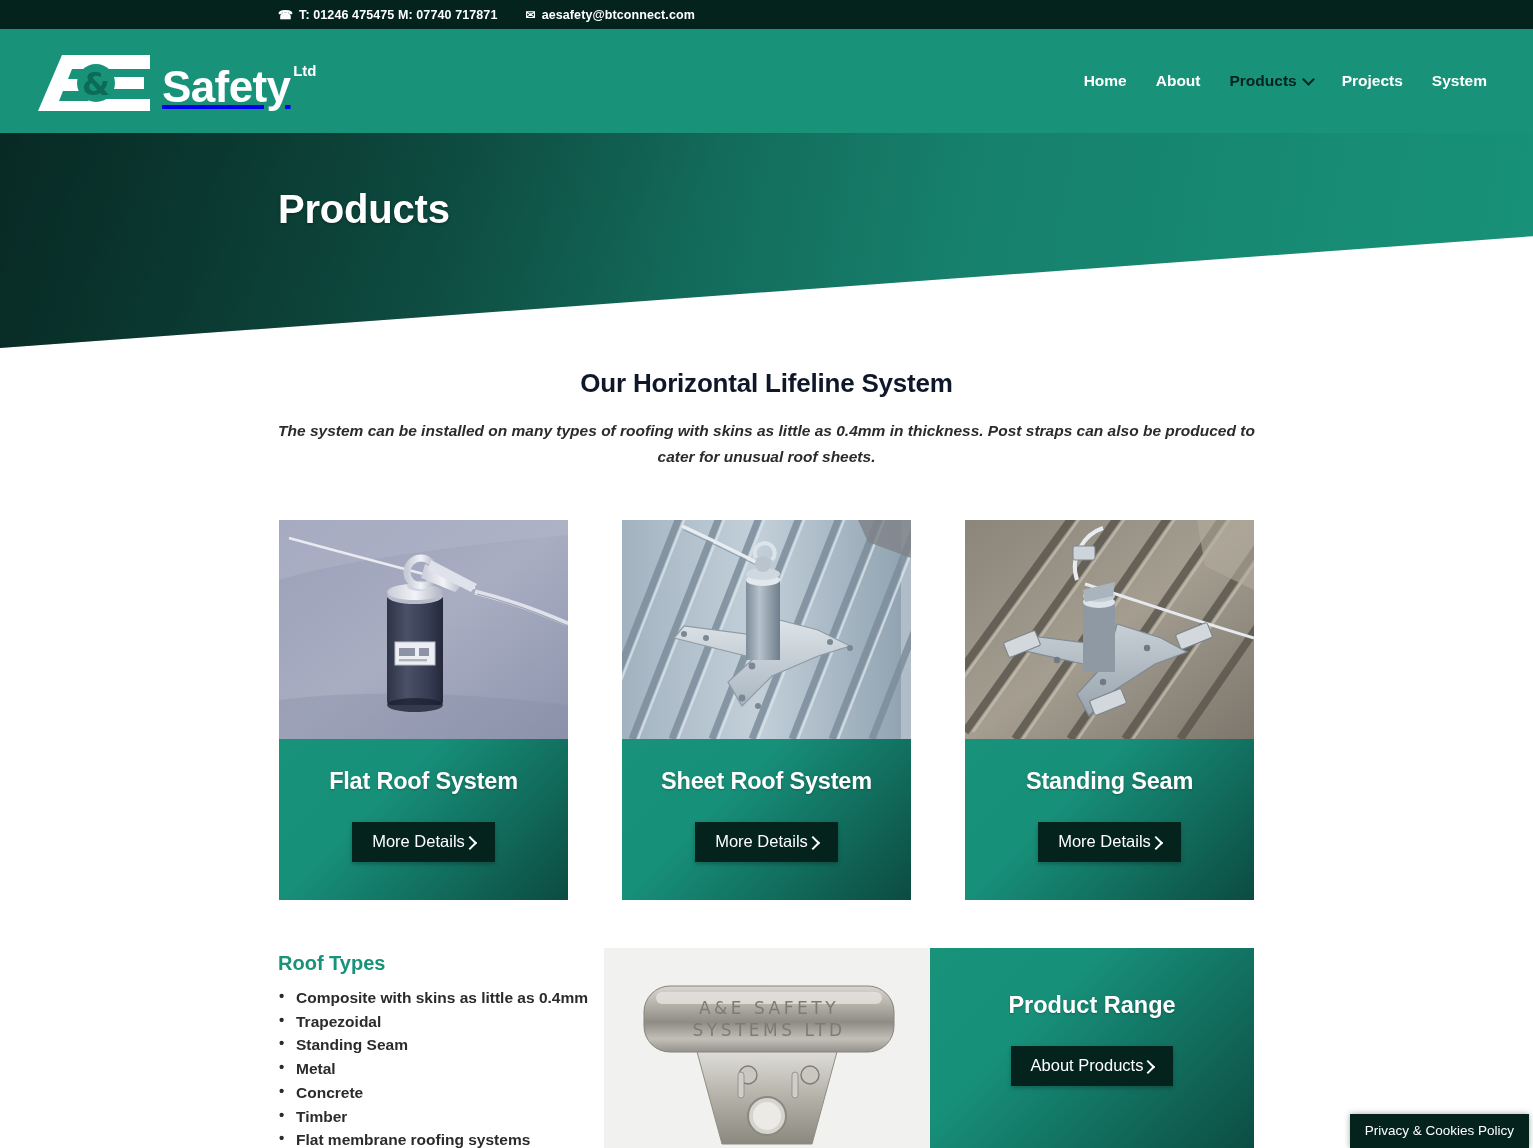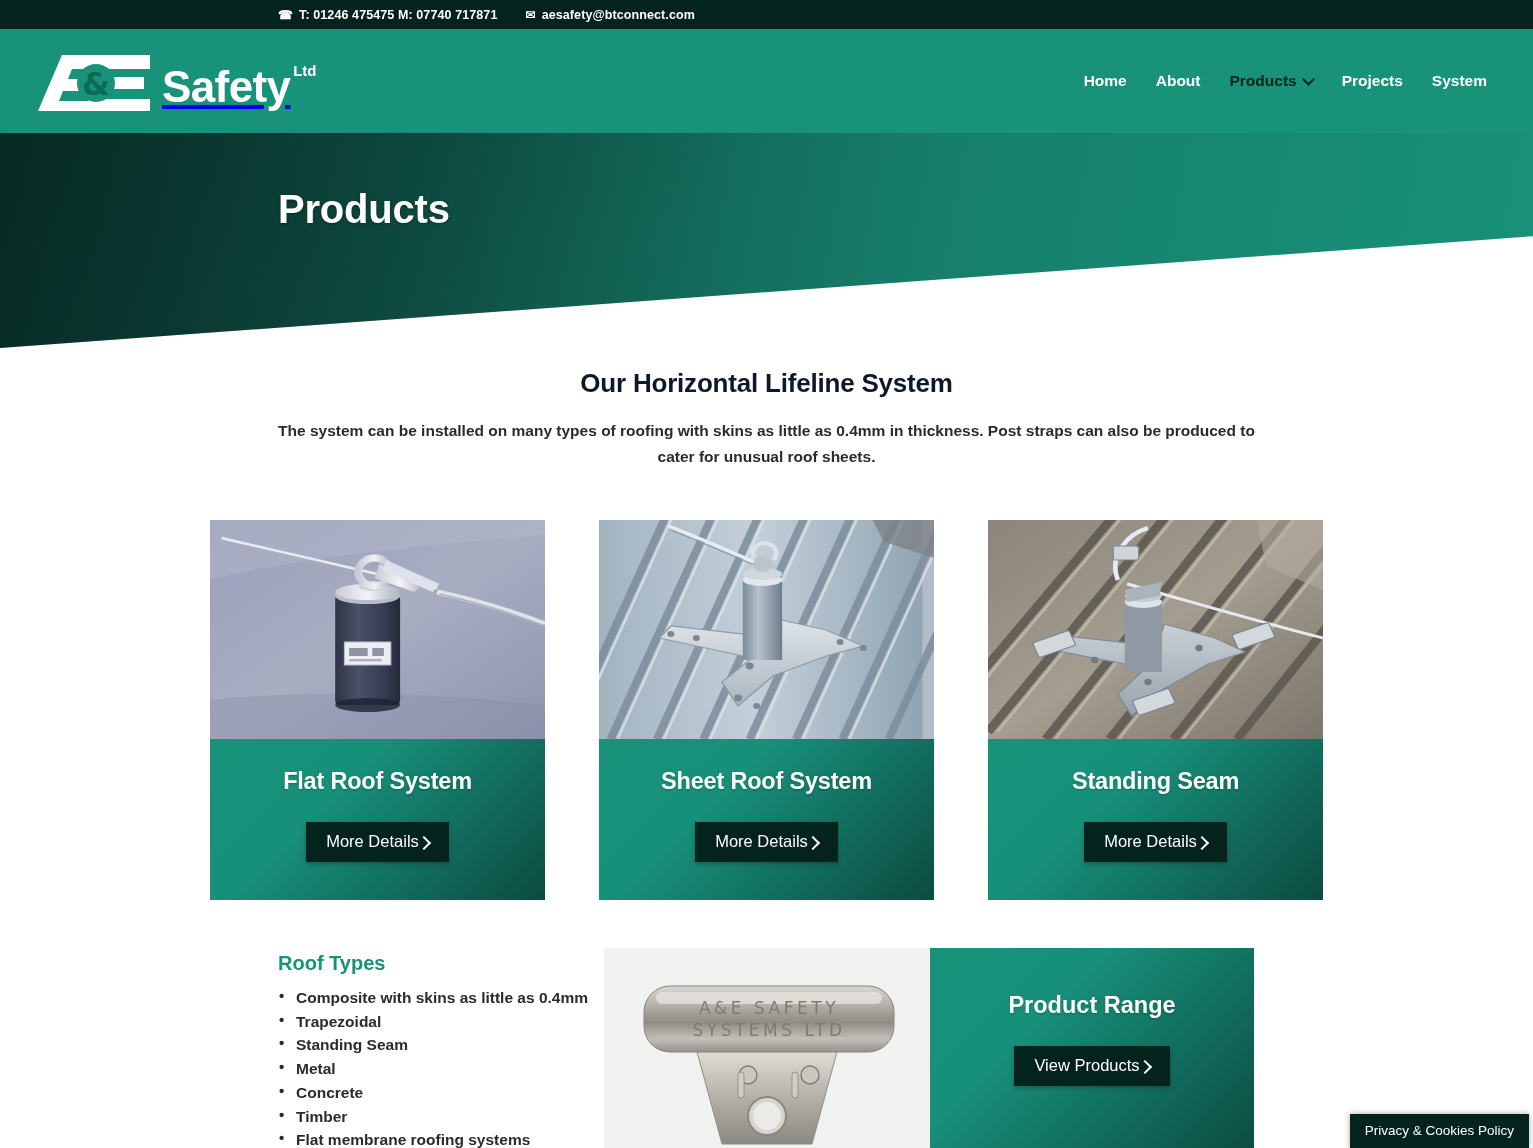--- a/index.html
+++ b/index.html
@@ -77,28 +77,28 @@
   }
 
   
   .content{ width:1533px; }
   .section-head{ text-align:center; padding-top:20px; }
   .sec-title{
     color:#0f172a; font-size:26px; font-weight:bold; letter-spacing:-0.2px;
   }
   .sec-desc{
     margin:19px auto 0; width:978px; color:#2b2b2b;
-    font-size:15.5px; line-height:1.68; font-weight:bold; text-align:center;
+    font-size:15.5px; line-height:1.68; font-weight:bold; text-align:center;font-style:italic;
   }
 
   
   .cards{
     display:flex; gap:54px; justify-content:center; margin-top:50px;
   }
-  .card{ width:335px; }
+  .card{ width:289px; }
   .card-img{ width:100%; height:219px; overflow:hidden; position:relative; }
   .card-img svg{ display:block; width:100%; height:100%; }
   .card-body{
     height:161px;
     background:linear-gradient(135deg,#189279 0%, #17907a 35%, #0c4b41 100%);
     display:flex; flex-direction:column; align-items:center;
     padding-top:29px;
   }
   .card-title{
     color:#ffffff; font-size:23.5px; font-weight:bold; letter-spacing:-0.2px;
@@ -452,21 +452,21 @@
 
           <rect x="40" y="38" width="250" height="66" rx="26" fill="url(#chrome)" stroke="#86837c" stroke-width="1"></rect>
           <rect x="52" y="44" width="226" height="12" rx="6" fill="#e6e4df" opacity=".8"></rect>
           <text x="165" y="66" font-family="DejaVu Sans, sans-serif" font-size="17" letter-spacing="3.5" fill="#7e7b73" text-anchor="middle">A&amp;E SAFETY</text>
           <text x="165" y="88" font-family="DejaVu Sans, sans-serif" font-size="17" letter-spacing="3.5" fill="#7e7b73" text-anchor="middle">SYSTEMS LTD</text>
         </svg>
       </div>
       <div class="promo-body">
         <div class="promo-title">Product Range</div>
         <div class="btn">
-          <span>View Products</span>
+          <span>About Products</span>
           <span class="chev-right"></span>
         </div>
       </div>
     </div>
   </div>
 </div>
 
 <div class="cookie">Privacy &amp; Cookies Policy</div>
 
 </body></html>

